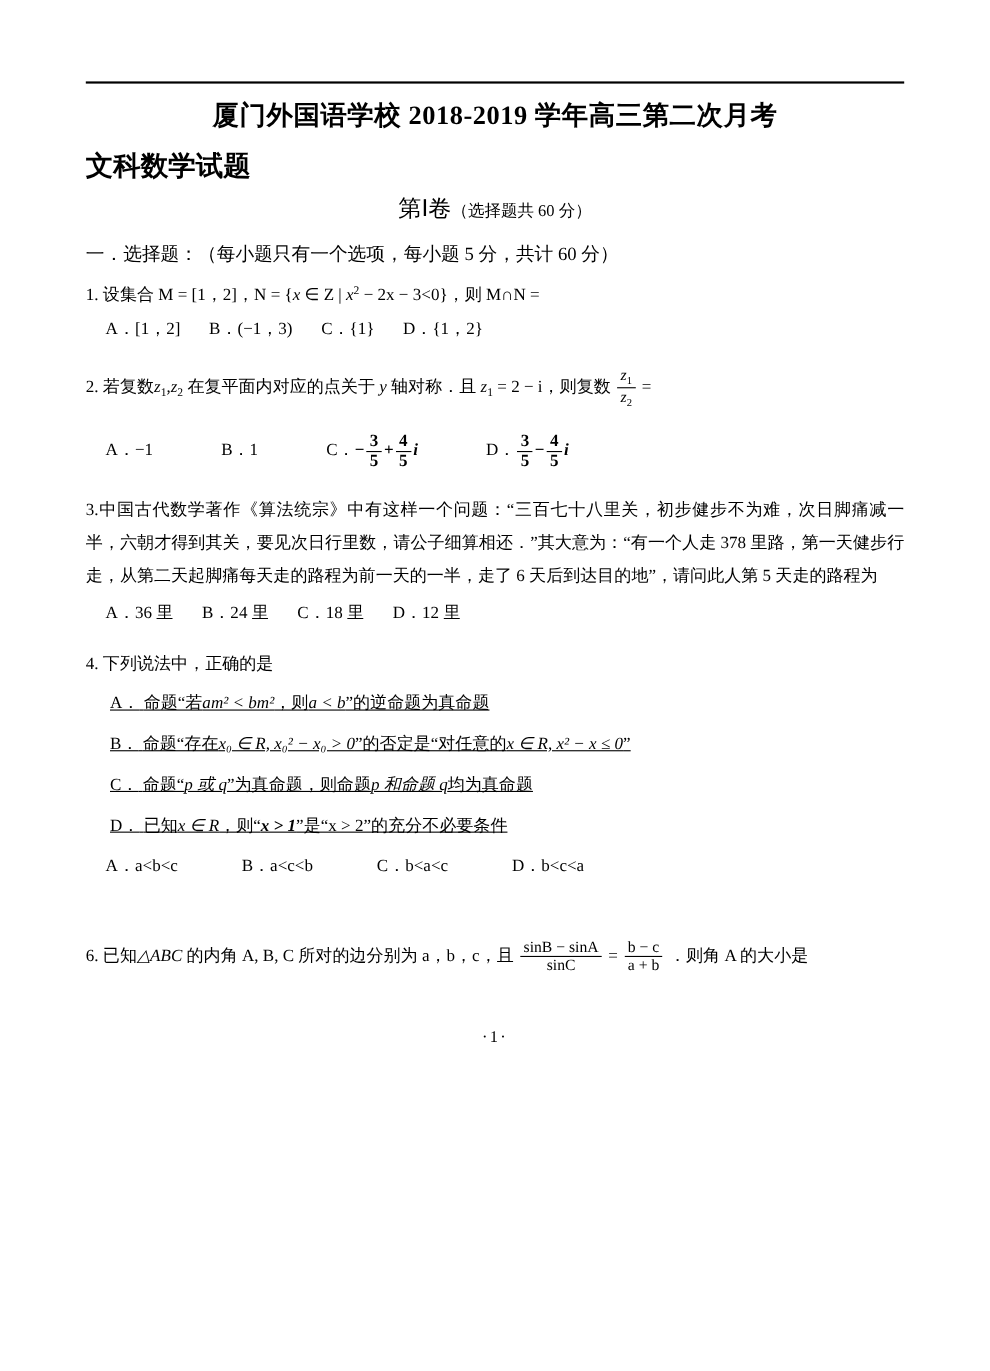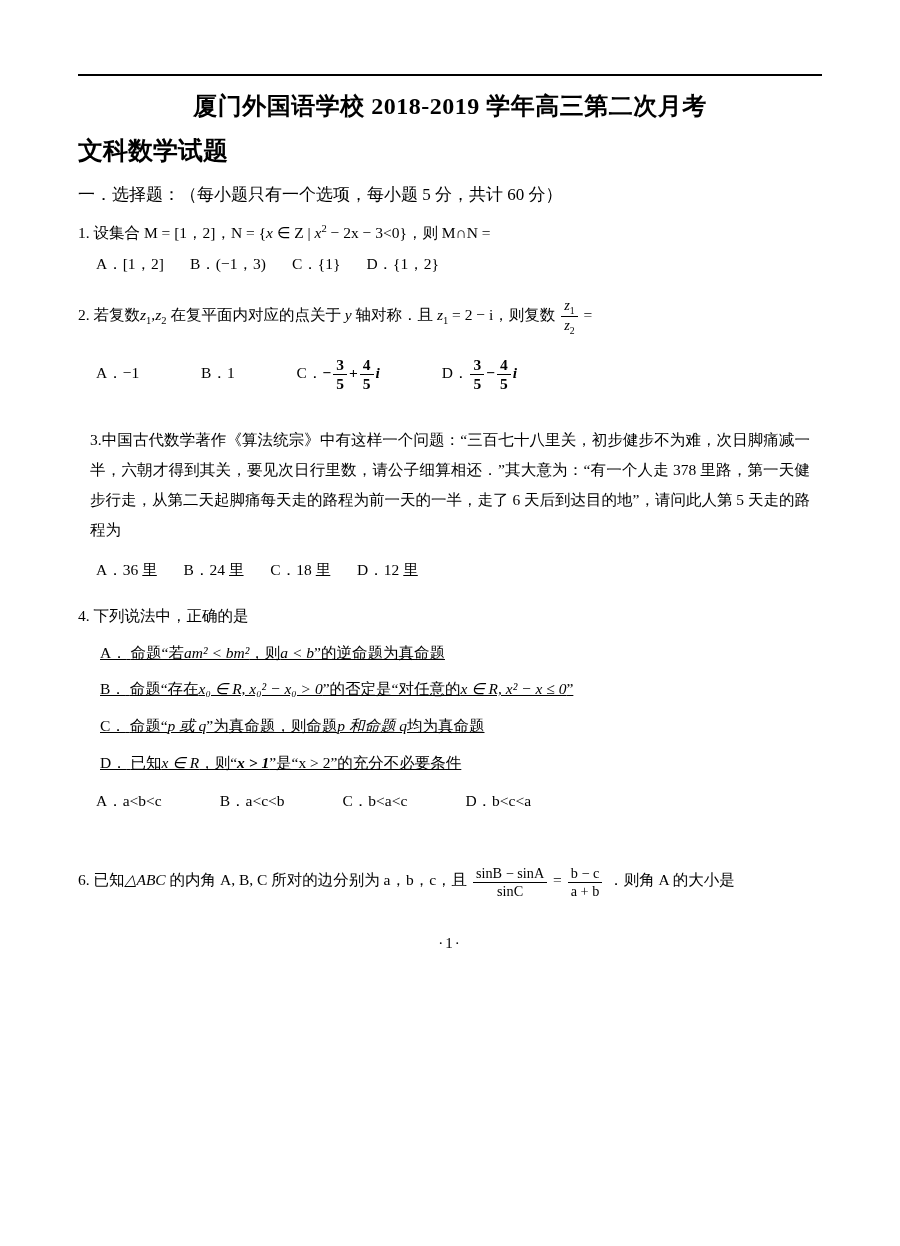--- a/index.html
+++ b/index.html
@@ -76,21 +76,21 @@
   .opt-lines .oline {
     font-size: 15.5px;
     margin: 12px 0 12px 22px;
     line-height: 1.6;
     text-decoration: underline;
   }
   .para {
     font-size: 15.5px;
     line-height: 1.95;
     text-align: justify;
-    margin: 12px;
+    margin: 0;
   }
   i.v { font-style: italic; font-family: "Liberation Serif", serif; }
   .bold { font-weight: bold; }
   sup.sm { font-size: 0.68em; vertical-align: super; }
   sub.sm { font-size: 0.68em; vertical-align: sub; }
 
   .frac {
     display: inline-block;
     vertical-align: middle;
     text-align: center;
@@ -125,20 +125,23 @@
 </head>
 <body>
 
 <div class="page">
 
   <div class="top-rule"></div>
 
   <div class="doc-title">厦门外国语学校 2018-2019 学年高三第二次月考</div>
   <div class="doc-subtitle">文科数学试题</div>
 
+  <div class="part-line">
+    <span>第Ⅰ卷</span><span class="small">（选择题共 60 分）</span>
+  </div>
 
   <div class="section-head">一．选择题：（每小题只有一个选项，每小题 5 分，共计 60 分）</div>
 
   <div class="q">
     <div class="q-body">
       <span>1.</span>
       <span>设集合 M = [1，2]，N = {</span><i class="v">x</i>
       <span>∈ Z |</span>
       <i class="v">x</i><sup class="sm">2</sup>
       <span>− 2x − 3&lt;0}，则 M∩N =</span>

